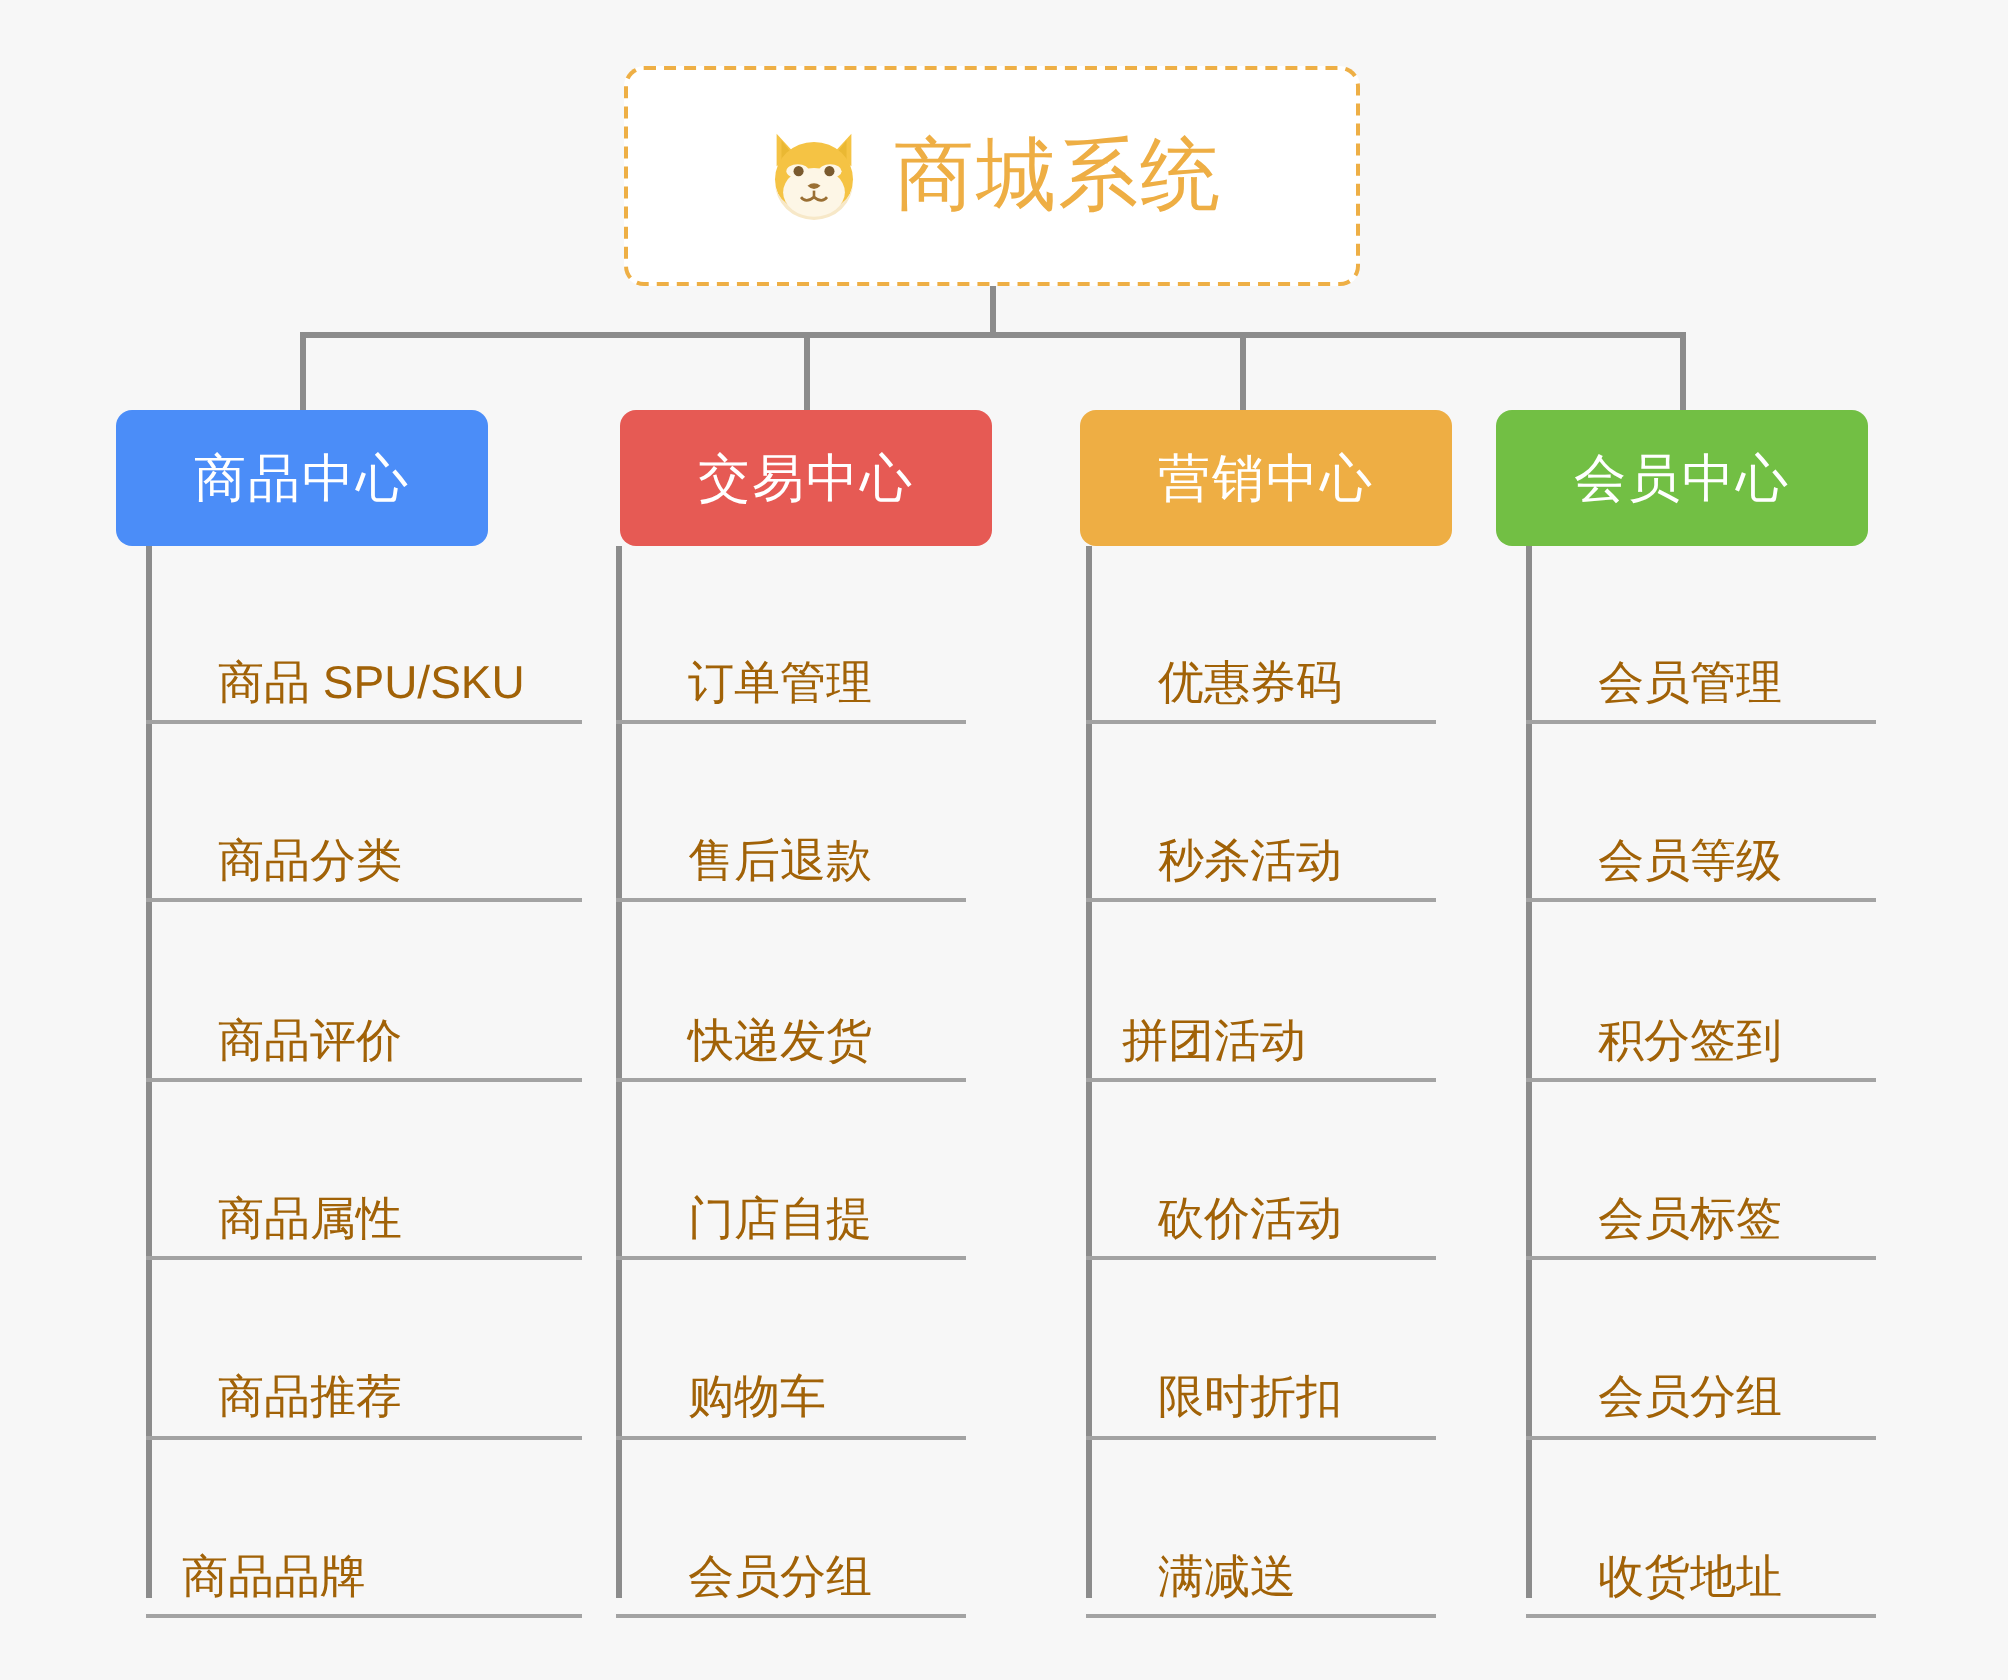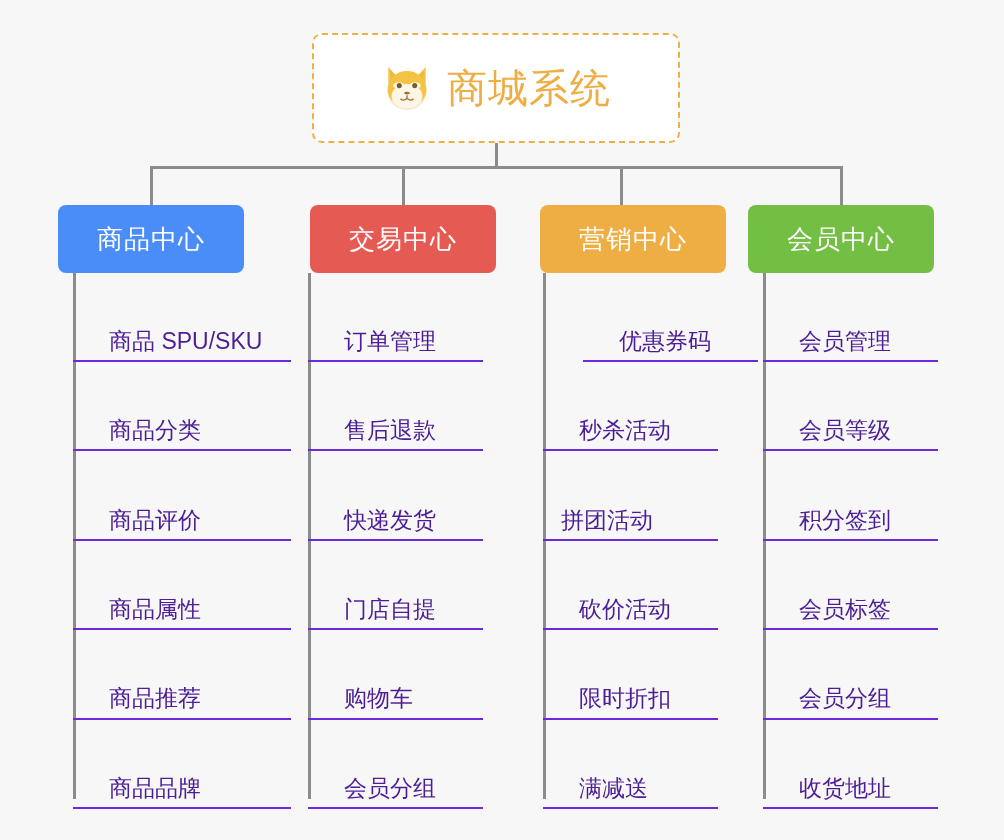--- a/index.html
+++ b/index.html
@@ -88,24 +88,24 @@
     position: absolute;
     left: 0;
     height: 89px;
     display: flex;
     align-items: flex-end;
     justify-content: flex-start;
     box-sizing: border-box;
   }
   .leaf-label {
     font-size: 23px;
-    color: #4c1d95;
+    color: #a16207;
     line-height: 1.1;
     padding: 0 6px 6px 36px;
-    border-bottom: 2px solid #6d28d9;
+    border-bottom: 2px solid #a3a3a3;
     white-space: nowrap;
     box-sizing: border-box;
   }
 </style>
 </head>
 <body>
 
 <div id="chart">
 
   <div class="root-node">
@@ -152,21 +152,21 @@
         <div class="leaf-item" style="top: 268.2px; width: 258px;">
           <span class="leaf-label" style="width: 218px;">商品属性</span>
         </div>
         <div class="leaf-item" style="top: 178.8px; width: 258px;">
           <span class="leaf-label" style="width: 218px;">商品评价</span>
         </div>
         <div class="leaf-item" style="top: 357.6px; width: 258px;">
           <span class="leaf-label" style="width: 218px;">商品推荐</span>
         </div>
         <div class="leaf-item" style="top: 447px; width: 258px;">
-          <span class="leaf-label" style="width: 218px;">商品品牌</span>
+          <span class="leaf-label" style="width: 218px; padding-left: 18px;">商品品牌</span>
         </div>
       </div>
       <div class="leaf-col" style="left: 308px; width: 215px; height: 412px;">
         <div class="leaf-spine" style="height: 526.4px;"></div>
         <div class="leaf-item" style="top: 0px; width: 215px;">
           <span class="leaf-label" style="width: 175px;">订单管理</span>
         </div>
         <div class="leaf-item" style="top: 89.4px; width: 215px;">
           <span class="leaf-label" style="width: 175px;">售后退款</span>
         </div>
@@ -178,21 +178,21 @@
         </div>
         <div class="leaf-item" style="top: 357.6px; width: 215px;">
           <span class="leaf-label" style="width: 175px;">购物车</span>
         </div>
         <div class="leaf-item" style="top: 447px; width: 215px;">
           <span class="leaf-label" style="width: 175px;">会员分组</span>
         </div>
       </div>
       <div class="leaf-col" style="left: 543px; width: 215px; height: 536.4px;">
         <div class="leaf-spine" style="height: 526.4px;"></div>
-        <div class="leaf-item" style="top: 0px; width: 215px; justify-content: flex-end;">
+        <div class="leaf-item" style="top: 0px; width: 215px;">
           <span class="leaf-label" style="width: 175px;">优惠券码</span>
         </div>
         <div class="leaf-item" style="top: 89.4px; width: 215px;">
           <span class="leaf-label" style="width: 175px;">秒杀活动</span>
         </div>
         <div class="leaf-item" style="top: 178.8px; width: 215px;">
           <span class="leaf-label" style="width: 175px; padding-left: 18px;">拼团活动</span>
         </div>
         <div class="leaf-item" style="top: 268.2px; width: 215px;">
           <span class="leaf-label" style="width: 175px;">砍价活动</span>

